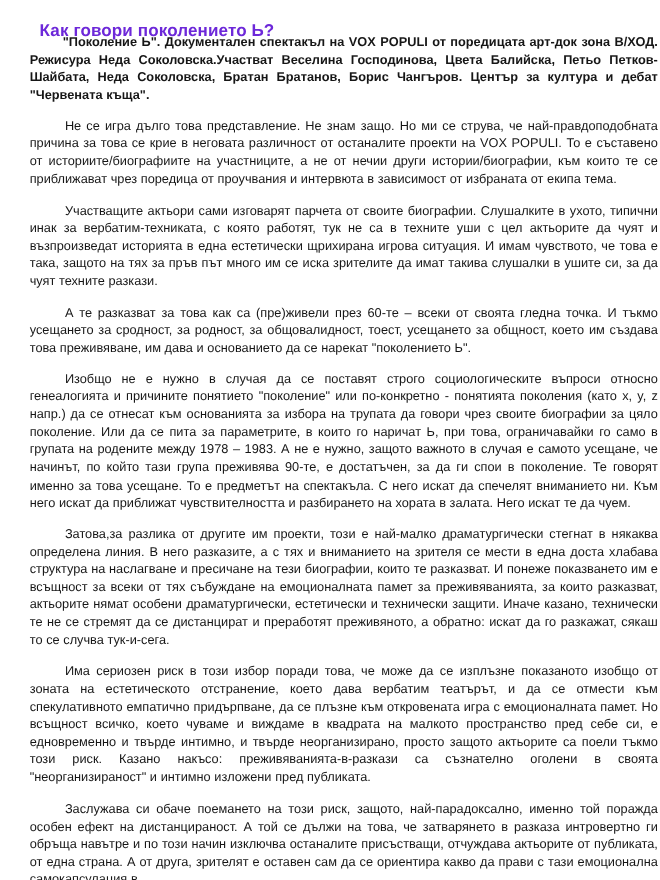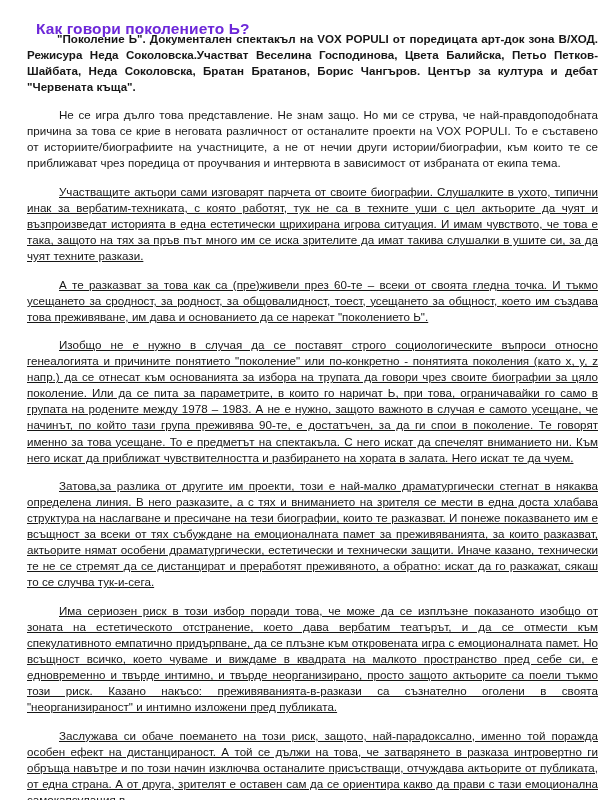--- a/index.html
+++ b/index.html
@@ -60,21 +60,20 @@
     word-spacing: 0.1px;
   }
 
   .para.lead {
     font-weight: bold;
     text-indent: 30px;
   }
 
   .para + .para {
     margin-top: 12.5px;
-    text-decoration: underline;
   }
 
   .spacer-lead {
     height: 12px;
   }
 </style>
 </head>
 <body>
 
 <div class="page">

